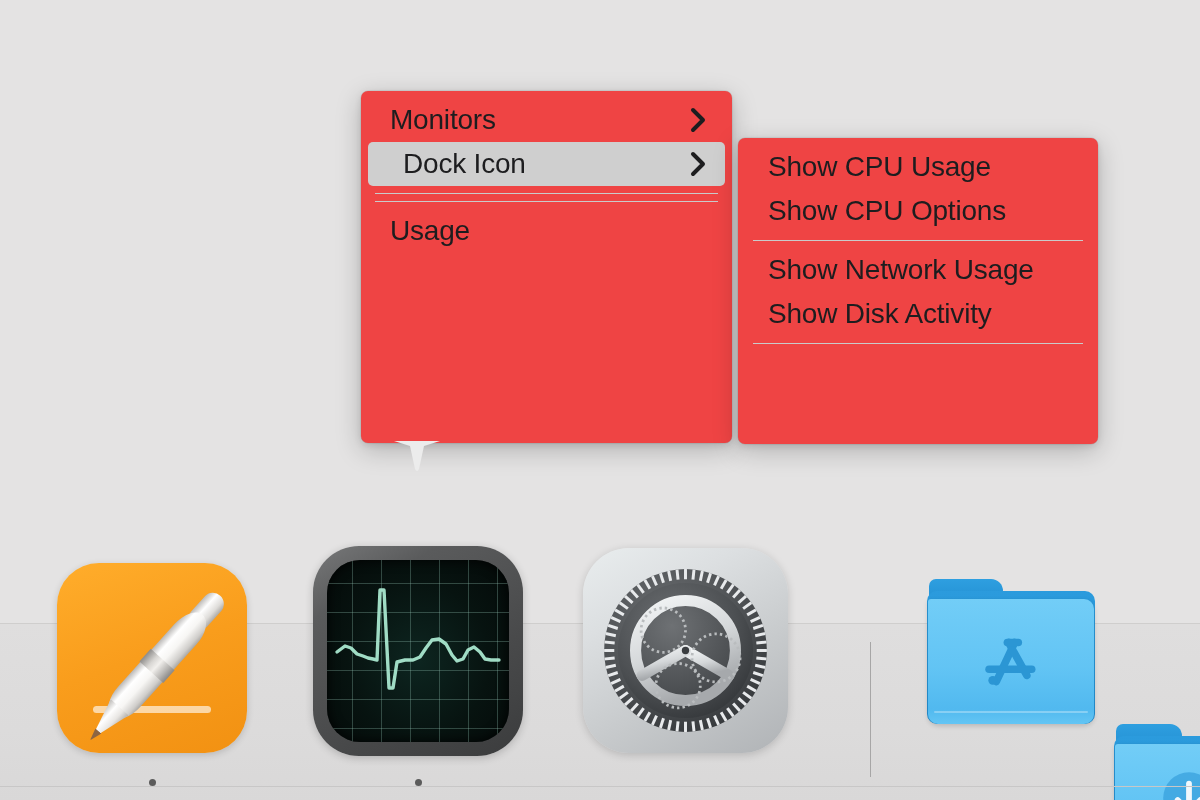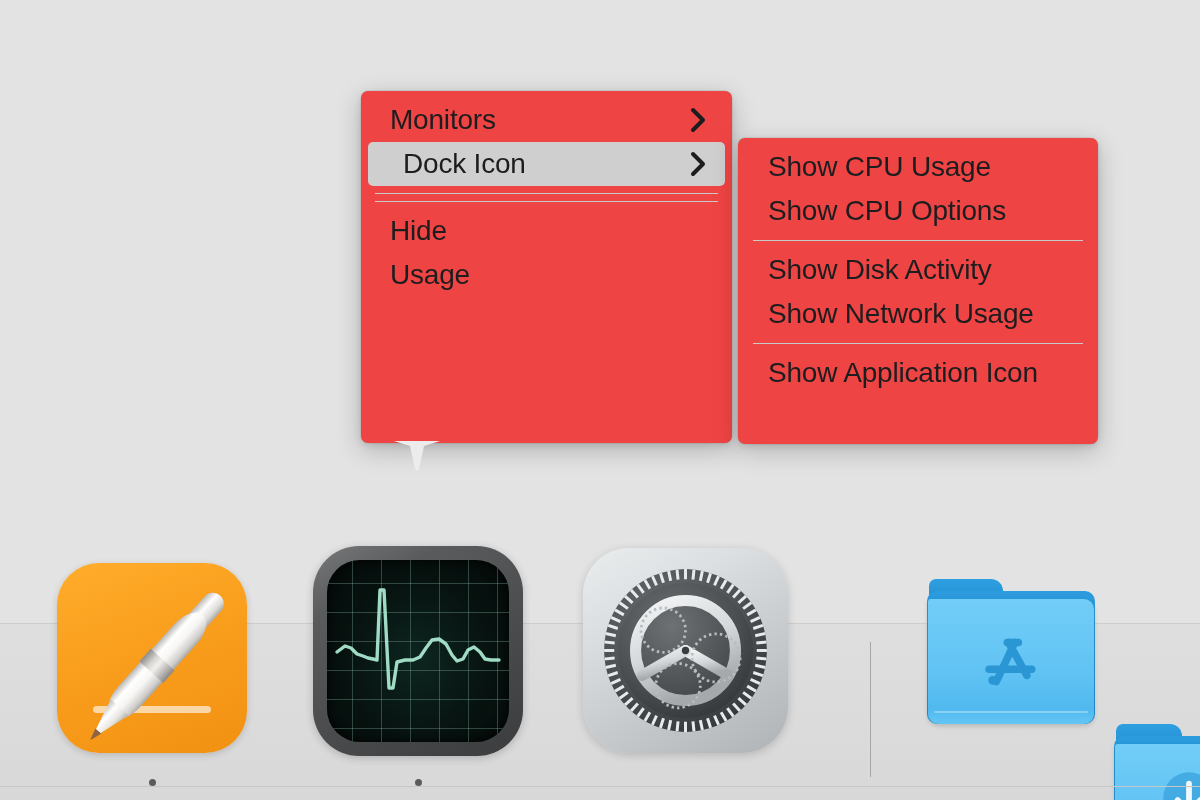--- a/index.html
+++ b/index.html
@@ -493,23 +493,20 @@
         </svg>
     </span>
   </div>
 
   <div class="menu-sep"></div>
 
 
   <div class="menu-sep"></div>
 
   <div class="menu-item">
-    <span>Hide</span>
-  </div>
-  <div class="menu-item">
     <span>Usage</span>
   </div>
 </div>
 
 <div id="menu-tail">
   <svg width="46" height="32" viewBox="0 0 46 32">
     <path d="M0 0 L46 0 L30 5 L25 28 Q23 32 21 28 L16 5 Z" fill="#ececec"></path>
   </svg>
 </div>
 
@@ -517,24 +514,21 @@
   <div class="menu-item">
     <span>Show CPU Usage</span>
   </div>
   <div class="menu-item">
     <span>Show CPU Options</span>
   </div>
 
   <div class="menu-sep"></div>
 
   <div class="menu-item">
+    <span>Show Network Usage</span>
+  </div>
+  <div class="menu-item">
     <span>Show Disk Activity</span>
   </div>
-  <div class="menu-item">
-    <span>Show Network Usage</span>
-  </div>
 
   <div class="menu-sep"></div>
 
-  <div class="menu-item">
-    <span>Show Application Icon</span>
-  </div>
 </div>
 
 </body></html>

